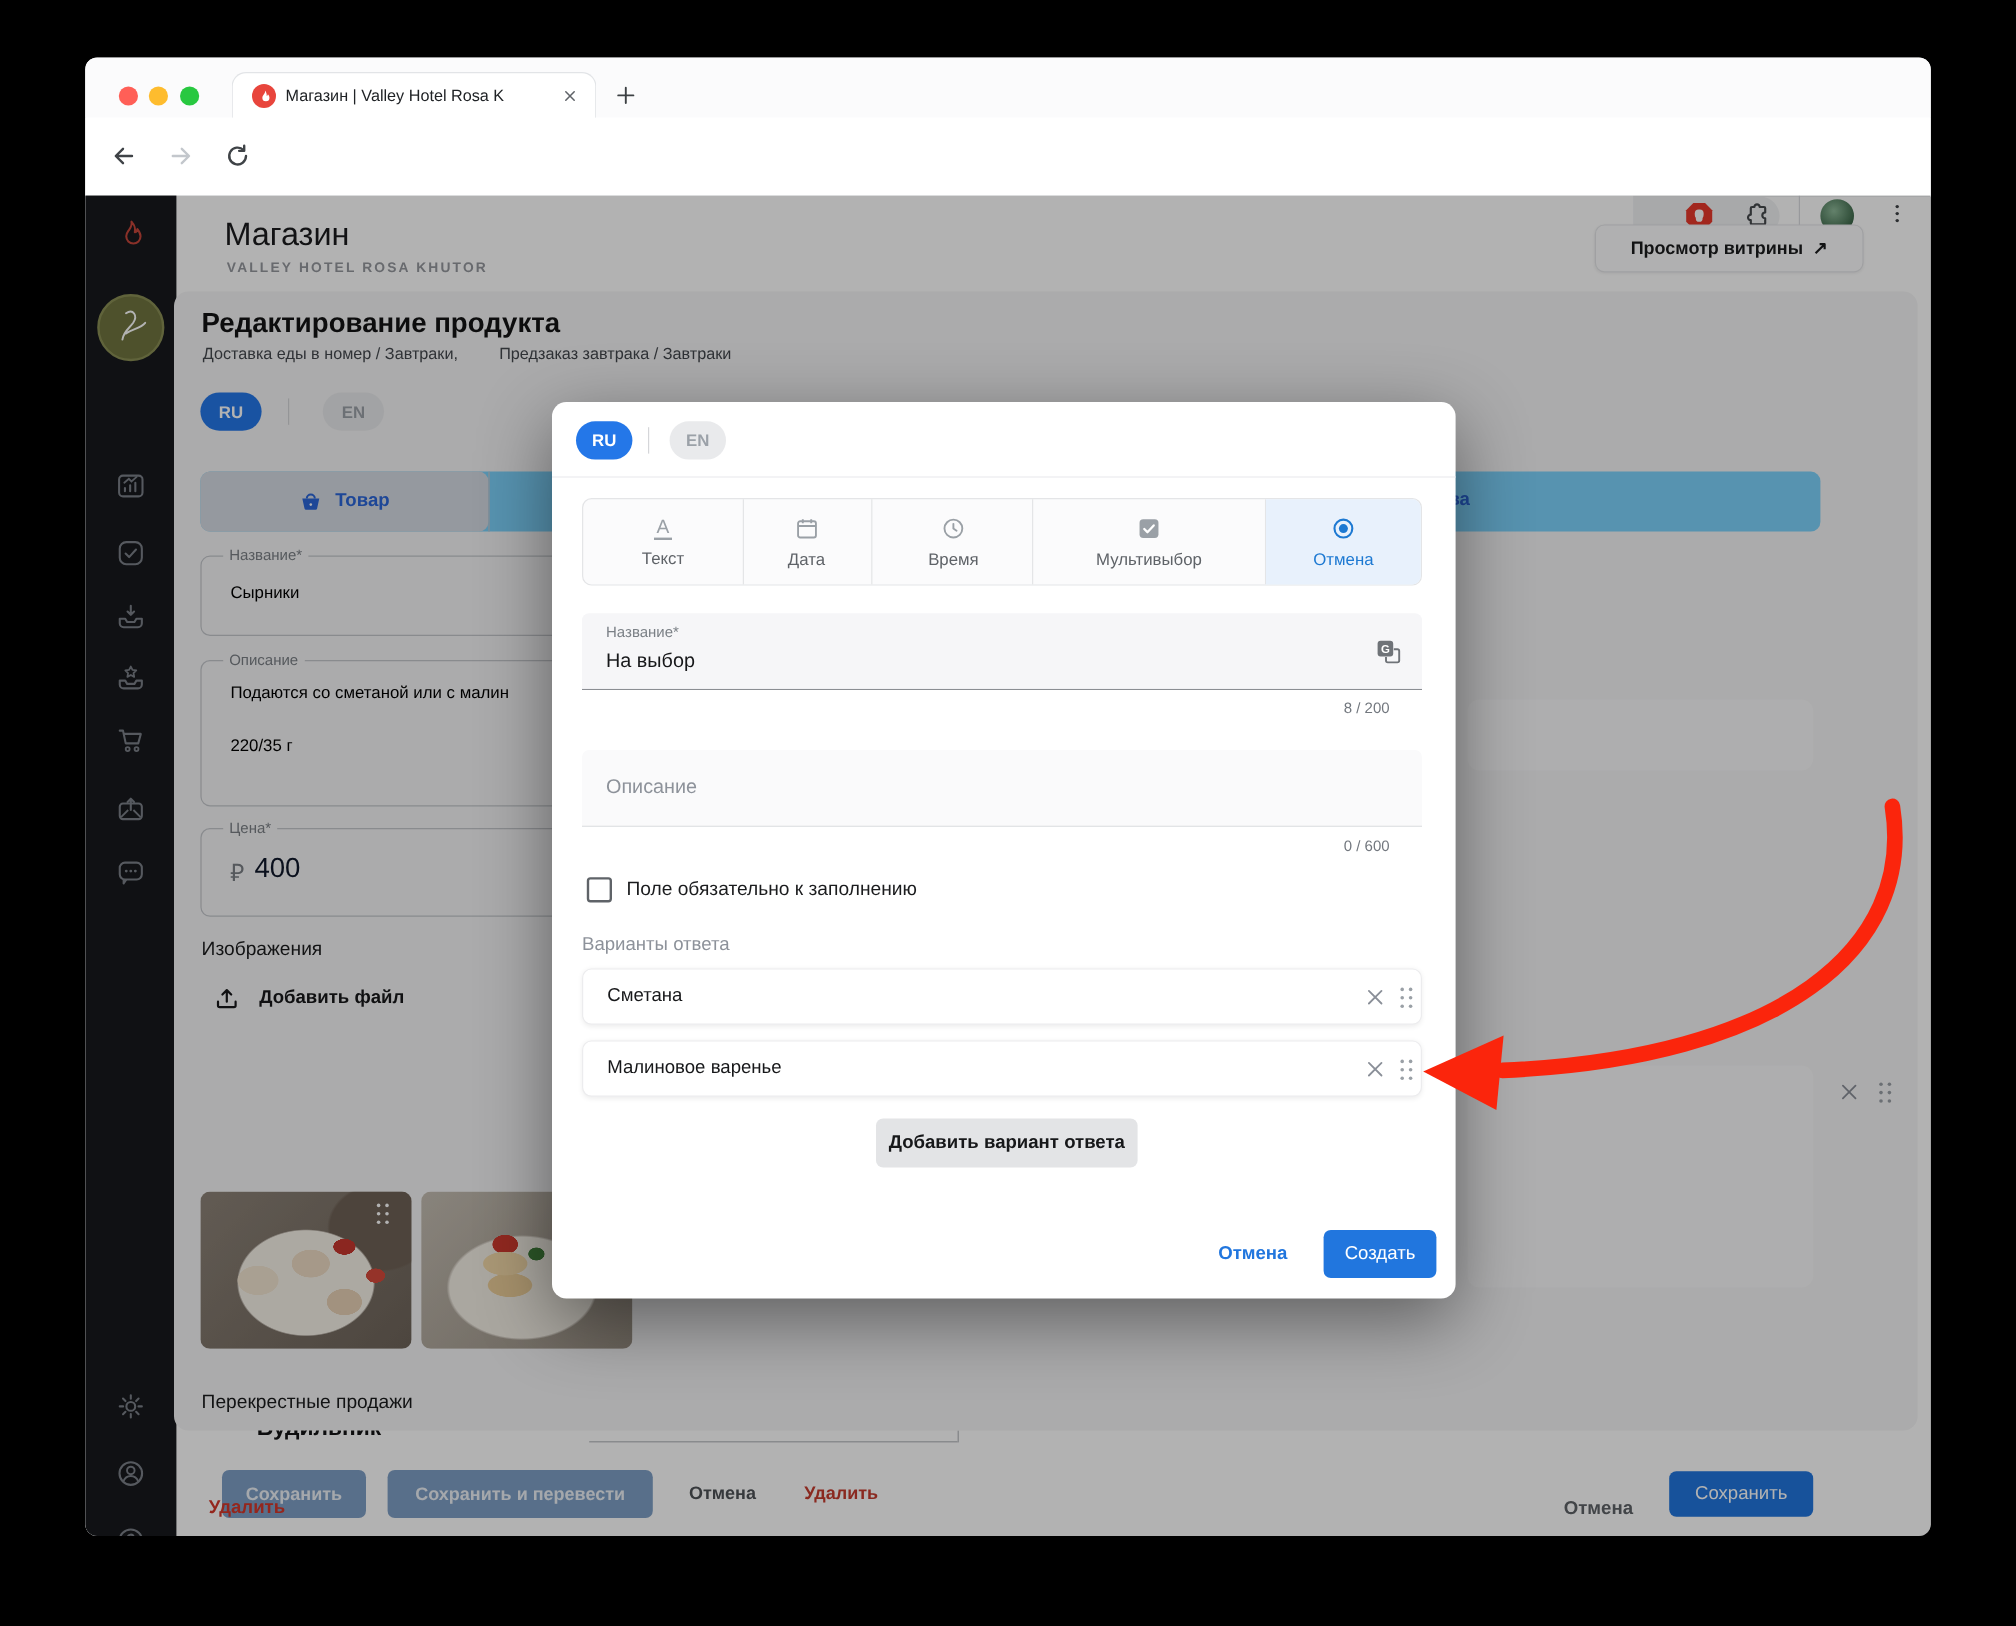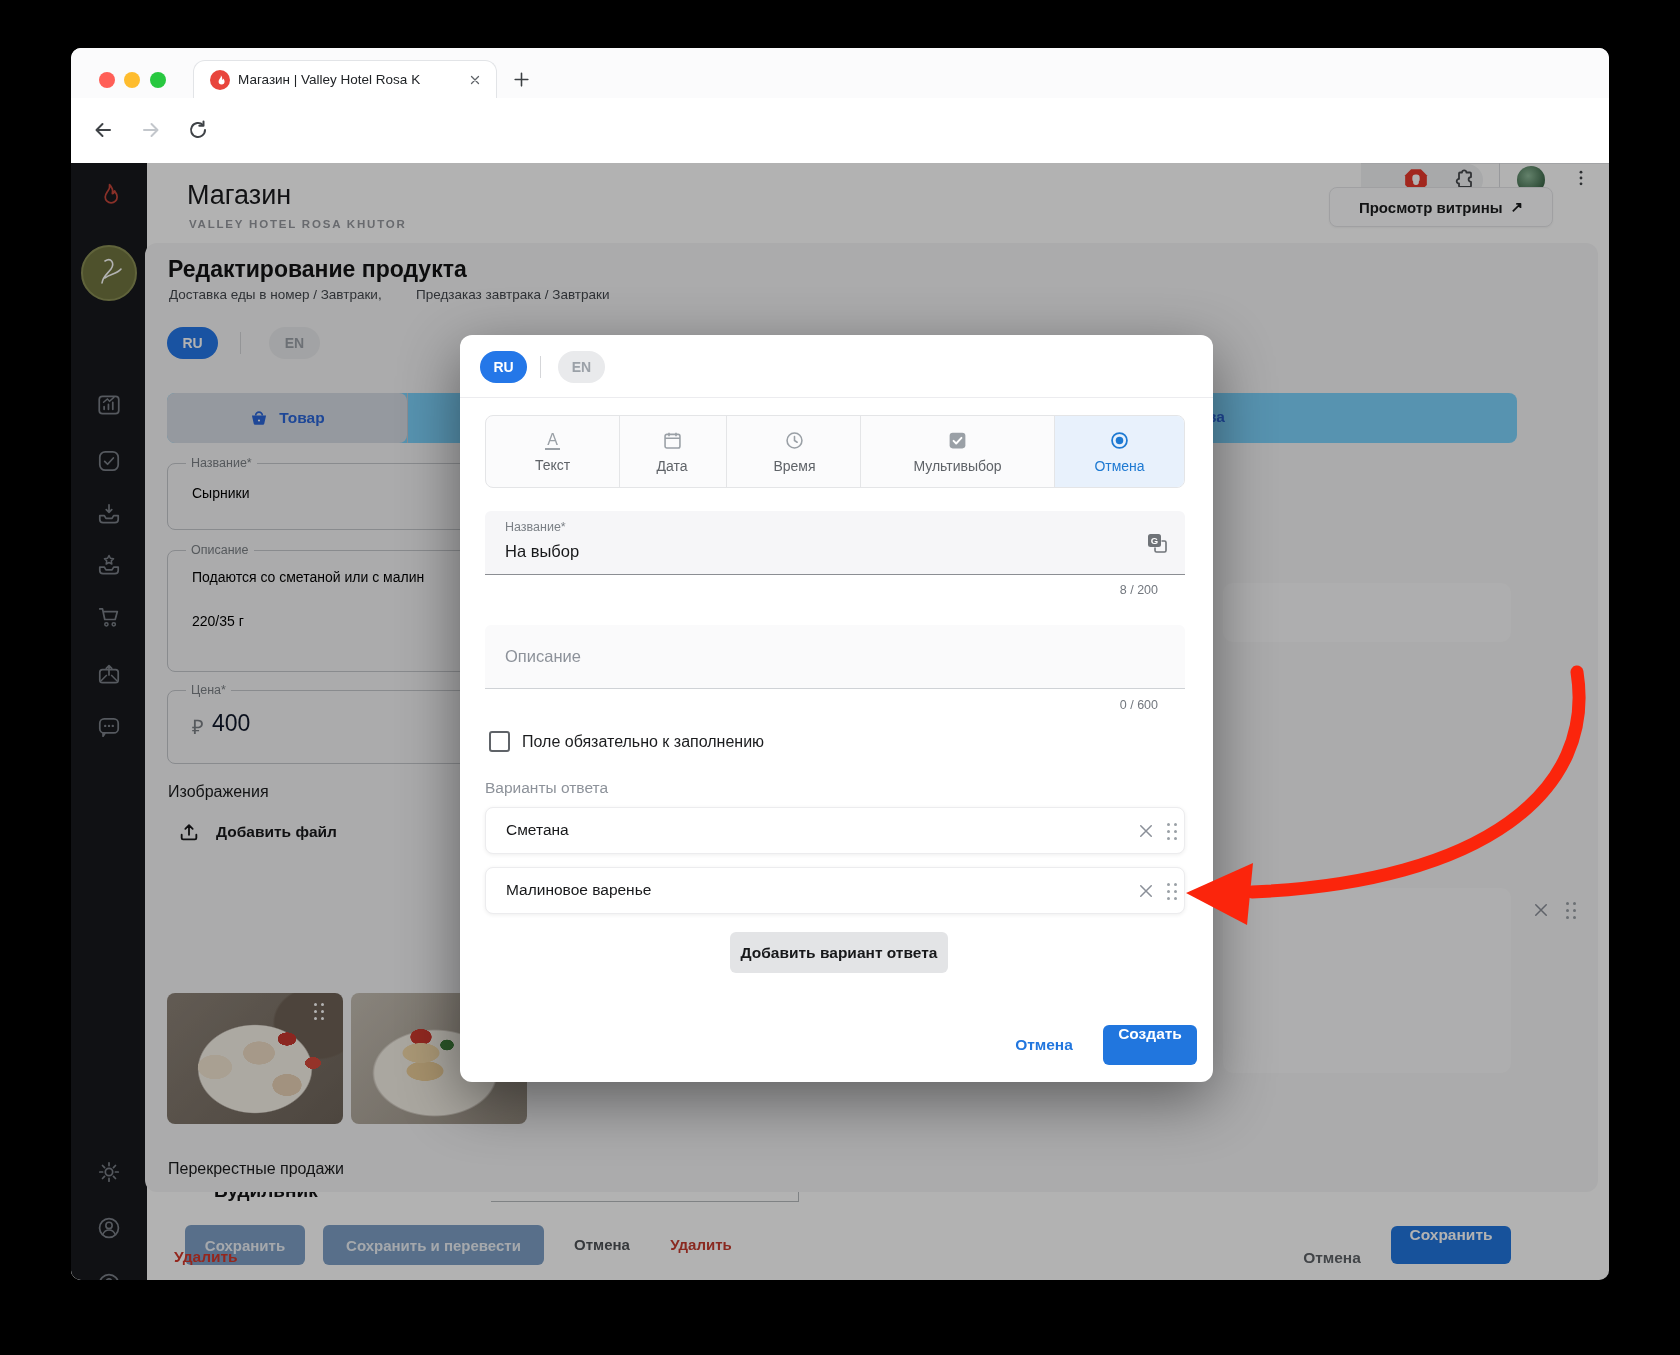--- a/index.html
+++ b/index.html
@@ -67,21 +67,21 @@
   .mtabs{position:absolute;left:25px;top:80px;width:700px;height:73px;border:1px solid #e4e5e7;border-radius:8px;background:#fbfbfc;box-sizing:border-box}
   .mtab{position:absolute;top:0;height:71px;border-left:1px solid #e4e5e7;display:flex;flex-direction:column;align-items:center;justify-content:center;gap:7px;font-size:14px;color:#5f6368;box-sizing:border-box}
   .mtab.first{border-left:none;border-radius:7px 0 0 7px}
   .mtab.sel{background:#e8f1fc;color:#1d79d2;border-radius:0 7px 7px 0}
   .ffield{position:absolute;left:25px;width:700px;box-sizing:border-box}
   .fflabel{position:absolute;left:20px;top:9px;font-size:12.5px;color:#7b8086}
   .ffval{position:absolute;left:20px;font-size:16.5px;color:#17181a}
   .counter{position:absolute;right:55px;font-size:12.5px;color:#72777e}
   .optrow{position:absolute;left:25px;width:700px;height:47px;background:#fff;border:1px solid #ececee;border-radius:8px;box-shadow:0 1px 4px rgba(0,0,0,.07);box-sizing:border-box}
   .opttext{position:absolute;left:20px;top:13px;font-size:15.5px;color:#17181a}
-  .blue-btn{position:absolute;background:#2176de;border-radius:6px;color:#fff;font-weight:700;font-size:15.5px;display:flex;justify-content:center}
+  .blue-btn{position:absolute;background:#2176de;border-radius:6px;color:#fff;font-weight:400;font-size:15.5px;display:flex;align-items:center;justify-content:center}
   .arrowsvg{position:absolute;left:0;top:0;width:1680px;height:1355px;pointer-events:none;z-index:300}
   svg{display:block}
 </style>
 </head>
 <body>
 
 <div id="window">
 
   <div class="tabstrip">
     <span class="light" style="left:28px;background:#ff5f57"></span>

